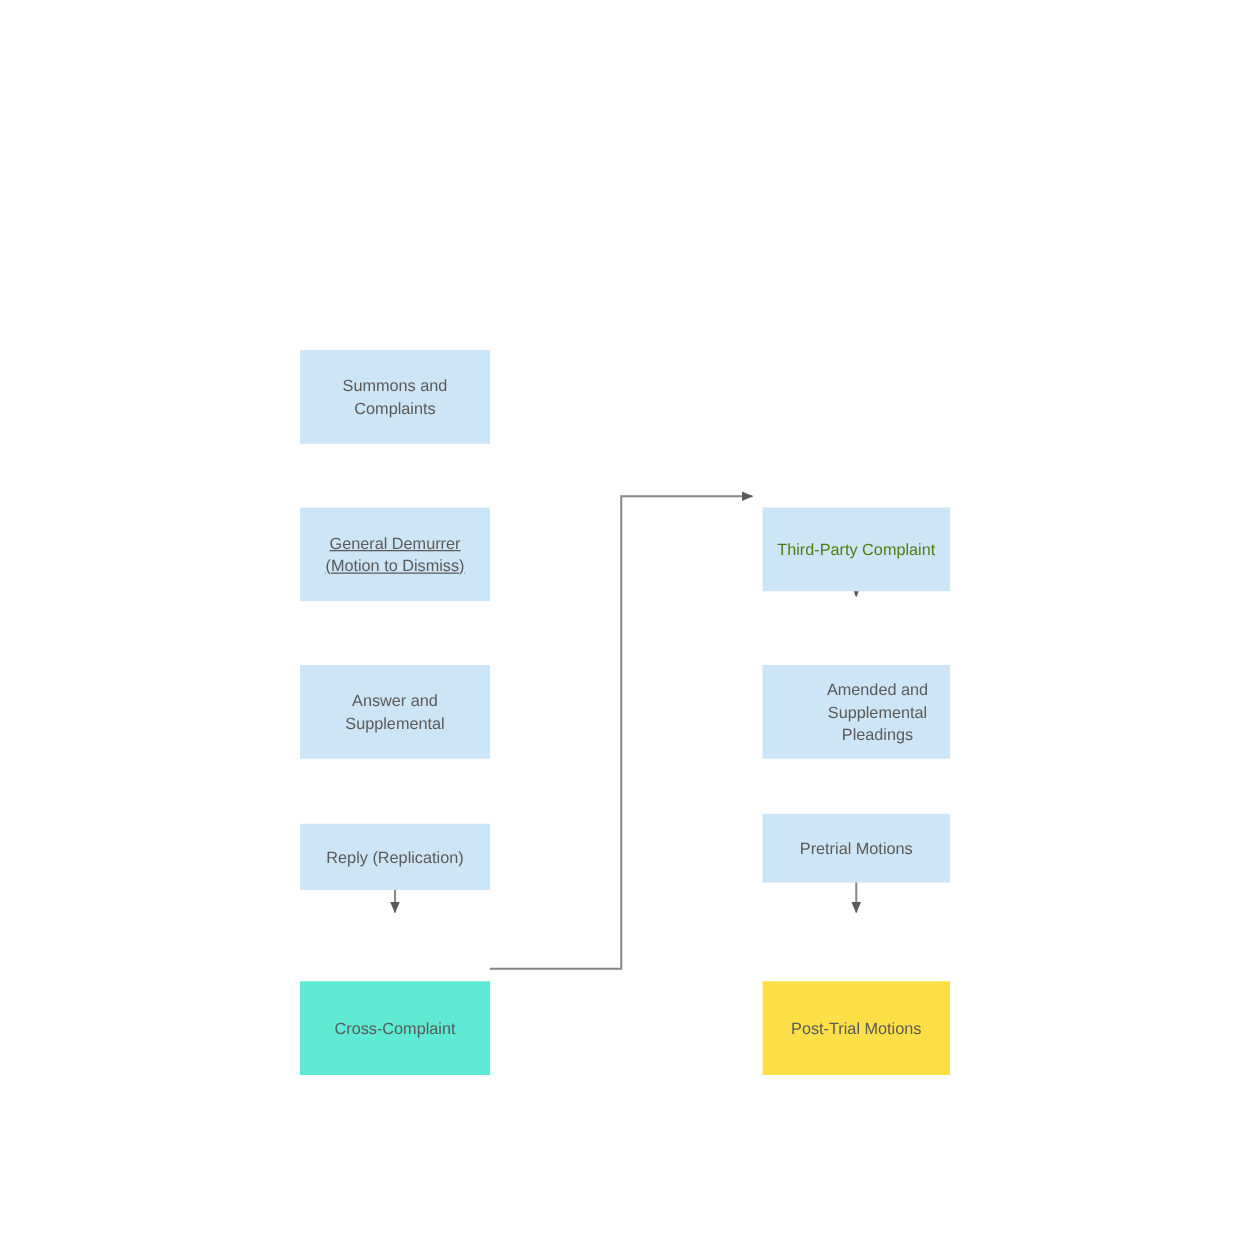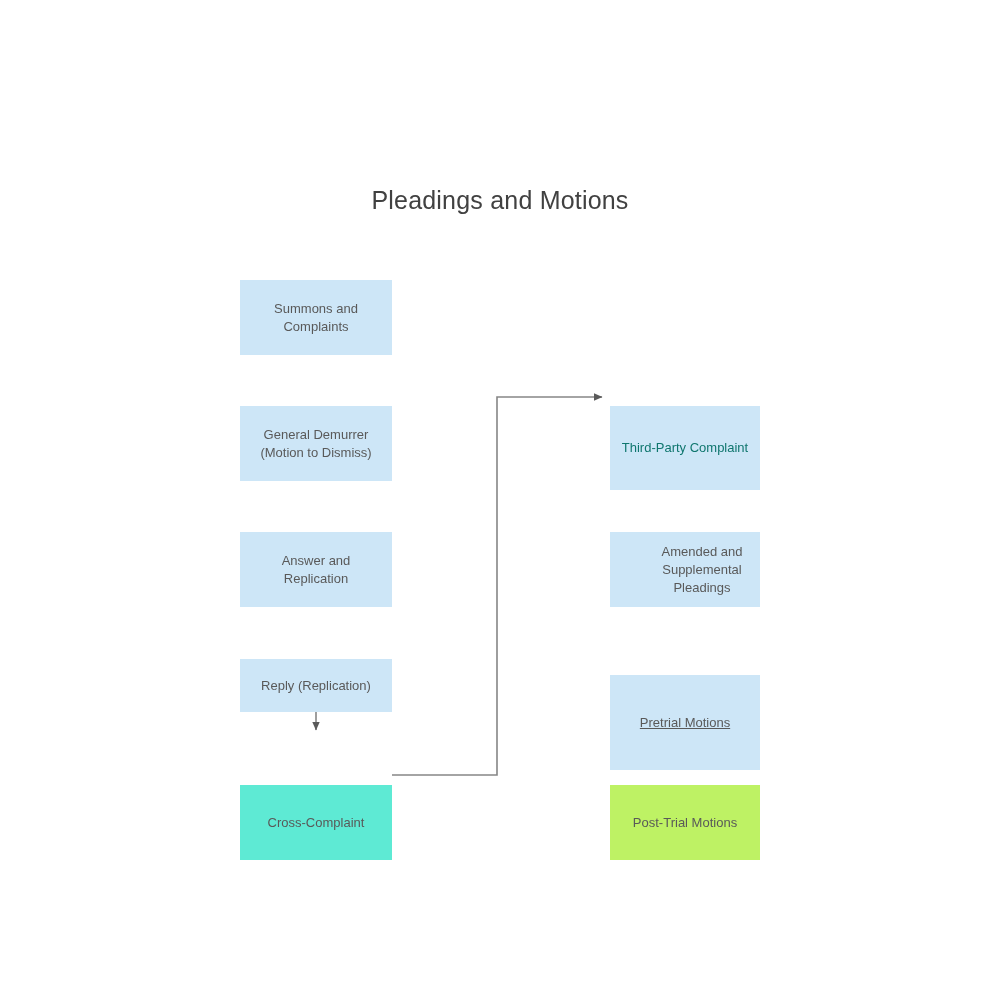--- a/index.html
+++ b/index.html
@@ -59,21 +59,20 @@
     width: 1000px;
     height: 1000px;
     pointer-events: none;
   }
 </style>
 </head>
 <body style="background: rgb(255, 255, 255);">
 
 <div id="canvas">
 
-  <div class="title">Pleadings and Motions</div>
 
   <svg class="edges" viewBox="0 0 1000 1000">
     <defs>
       <marker id="arrowhead" markerWidth="9" markerHeight="9" refX="8.5" refY="4.5" orient="auto" markerUnits="userSpaceOnUse">
         <path d="M0,0.6 L9,4.5 L0,8.4 z" fill="#5a5a5a"></path>
       </marker>
     </defs>
 
     <g>
       <line x1="316" y1="308" x2="316" y2="351" stroke="#868686" stroke-width="1.6" marker-end="url(#arrowhead)"></line>
@@ -98,42 +97,42 @@
     </g>
     <g>
       <line x1="685" y1="687" x2="685" y2="730" stroke="#868686" stroke-width="1.6" marker-end="url(#arrowhead)"></line>
     </g>
   </svg>
 
   <div class="node" style="left: 240px; top: 233px; width: 152px; height: 75px; background: rgb(205, 230, 247); color: rgb(89, 89, 89);">
     <span>Summons and
 Complaints</span>
   </div>
-  <div class="node" style="left: 240px; top: 359px; width: 152px; height: 75px; background: rgb(205, 230, 247); color: rgb(89, 89, 89);">
+  <div class="node" style="left: 240px; top: 359px; width: 152px; height: 75px; background: rgb(205, 230, 247); color: rgb(89, 89, 89); text-decoration: underline;">
     <span>General Demurrer
 (Motion to Dismiss)</span>
   </div>
   <div class="node" style="left: 240px; top: 485px; width: 152px; height: 75px; background: rgb(205, 230, 247); color: rgb(89, 89, 89);">
     <span>Answer and
-Replication</span>
+Supplemental</span>
   </div>
   <div class="node" style="left: 240px; top: 612px; width: 152px; height: 53px; background: rgb(205, 230, 247); color: rgb(89, 89, 89);">
     <span>Reply (Replication)</span>
   </div>
   <div class="node" style="left: 240px; top: 738px; width: 152px; height: 75px; background: #5eead4; color: rgb(89, 89, 89);">
     <span>Cross-Complaint</span>
   </div>
-  <div class="node" style="left: 610px; top: 359px; width: 150px; height: 84px; background: rgb(205, 230, 247); color: #0f766e;">
+  <div class="node" style="left: 610px; top: 359px; width: 150px; height: 67px; background: rgb(205, 230, 247); color: #4d7c0f;">
     <span>Third-Party Complaint</span>
   </div>
   <div class="node" style="left: 610px; top: 485px; width: 150px; height: 75px; background: rgb(205, 230, 247); color: rgb(89, 89, 89); padding-left: 34px;">
     <span>Amended and
 Supplemental
 Pleadings</span>
   </div>
-  <div class="node" style="left: 610px; top: 628px; width: 150px; height: 95px; background: rgb(205, 230, 247); color: rgb(89, 89, 89); text-decoration: underline;">
+  <div class="node" style="left: 610px; top: 604px; width: 150px; height: 55px; background: rgb(205, 230, 247); color: rgb(89, 89, 89);">
     <span>Pretrial Motions</span>
   </div>
-  <div class="node" style="left: 610px; top: 738px; width: 150px; height: 75px; background: #bef264; color: rgb(89, 89, 89);">
+  <div class="node" style="left: 610px; top: 738px; width: 150px; height: 75px; background: #fde047; color: rgb(89, 89, 89);">
     <span>Post-Trial Motions</span>
   </div>
 
 </div>
 
 </body></html>

